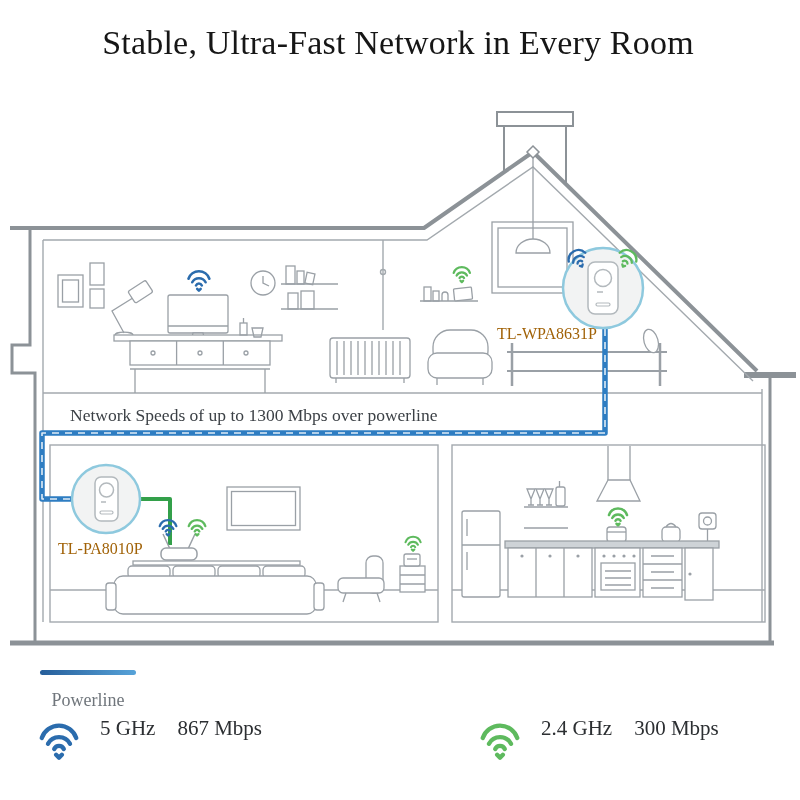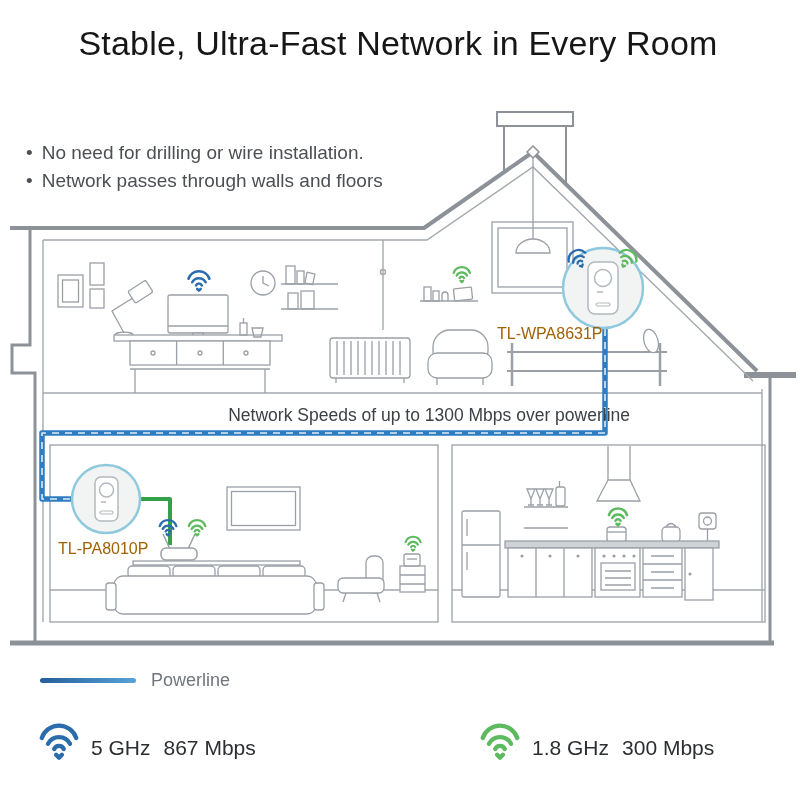--- a/index.html
+++ b/index.html
@@ -1,46 +1,42 @@
 <!DOCTYPE html>
 <html><head>
 <meta charset="utf-8">
 <style>
   html,body{margin:0;padding:0;background:#fff;}
   .page{position:relative;width:796px;height:800px;background:#fff;overflow:hidden;
-        font-family:Liberation Sans, sans-serif;}
+        font-family:Liberation Serif, serif;}
   .title{position:absolute;top:24px;left:0;width:100%;text-align:center;
          font-size:34px;font-weight:500;color:#161616;letter-spacing:.2px;}
   .bullets{position:absolute;top:139px;left:26px;margin:0;padding:0;list-style:none;}
   .bullets li{font-size:19px;color:#4c5054;line-height:28px;}
   .bullets li::before{content:"•";margin-right:9px;color:#4c5054;}
   .diagram{position:absolute;left:0;top:0;z-index:1;}
   .overlay-label{position:absolute;z-index:2;color:#a16207;font-size:16px;}
-  .banner{position:absolute;z-index:2;left:70px;top:405px;width:560px;text-align:right;
+  .banner{position:absolute;z-index:2;left:70px;top:405px;width:560px;text-align:left;
           font-size:17.5px;color:#3c4146;}
-  .legend-item{position:absolute;z-index:2;display:flex;align-items:center;gap:15px;top:670px;}
+  .legend-item{position:absolute;z-index:2;display:flex;align-items:center;gap:15px;top:670px;flex-direction:column;}
   .legend-line{width:96px;height:5px;border-radius:3px;}
   .legend-line.blue{background:linear-gradient(90deg,#265e9a,#57a3d9);}
   .legend-line.green{background:linear-gradient(90deg,#18984d,#c0dc52);}
   .legend-label{font-size:18px;color:#70767c;}
-  .speed-item{position:absolute;z-index:2;display:flex;align-items:flex-end;gap:9px;top:716px;
+  .speed-item{position:absolute;z-index:2;display:flex;align-items:flex-start;gap:18px;top:716px;
               font-size:21px;color:#2c2f32;}
   .speed-item .rate{margin-left:4px;}
 </style>
 </head>
 <body>
 
 <div class="page">
 
   <div class="title">Stable, Ultra-Fast Network in Every Room</div>
 
-  <ul class="bullets">
-    <li>No need for drilling or wire installation.</li>
-    <li>Network passes through walls and floors</li>
-  </ul>
 
   <svg class="diagram" width="800" height="800" viewBox="0 0 800 800">
     <defs>
       <g id="wifi" fill="none" stroke-linecap="round" stroke-linejoin="round">
         <path d="M6 22 A19 19 0 0 1 42 22"></path>
         <path d="M12.5 28 A13 13 0 0 1 35.5 28"></path>
         <path d="M19 33.5 A5.5 5.5 0 0 1 29 33.5"></path>
         <path d="M21 39.5 L24 42.5 L27 39.5"></path>
       </g>
     </defs>
@@ -293,17 +289,17 @@
     <svg width="46" height="44" viewBox="0 0 48 44">
       <use href="#wifi" stroke="#2b6cad" stroke-width="4.5"></use>
     </svg>
     <span>5 GHz</span>
     <span class="rate">867 Mbps</span>
   </div>
   <div class="speed-item" style="left:477px;">
     <svg width="46" height="44" viewBox="0 0 48 44">
       <use href="#wifi" stroke="#5eba5e" stroke-width="4.5"></use>
     </svg>
-    <span>1.8 GHz</span>
+    <span>2.4 GHz</span>
     <span class="rate">300 Mbps</span>
   </div>
 
 </div>
 
 </body></html>

